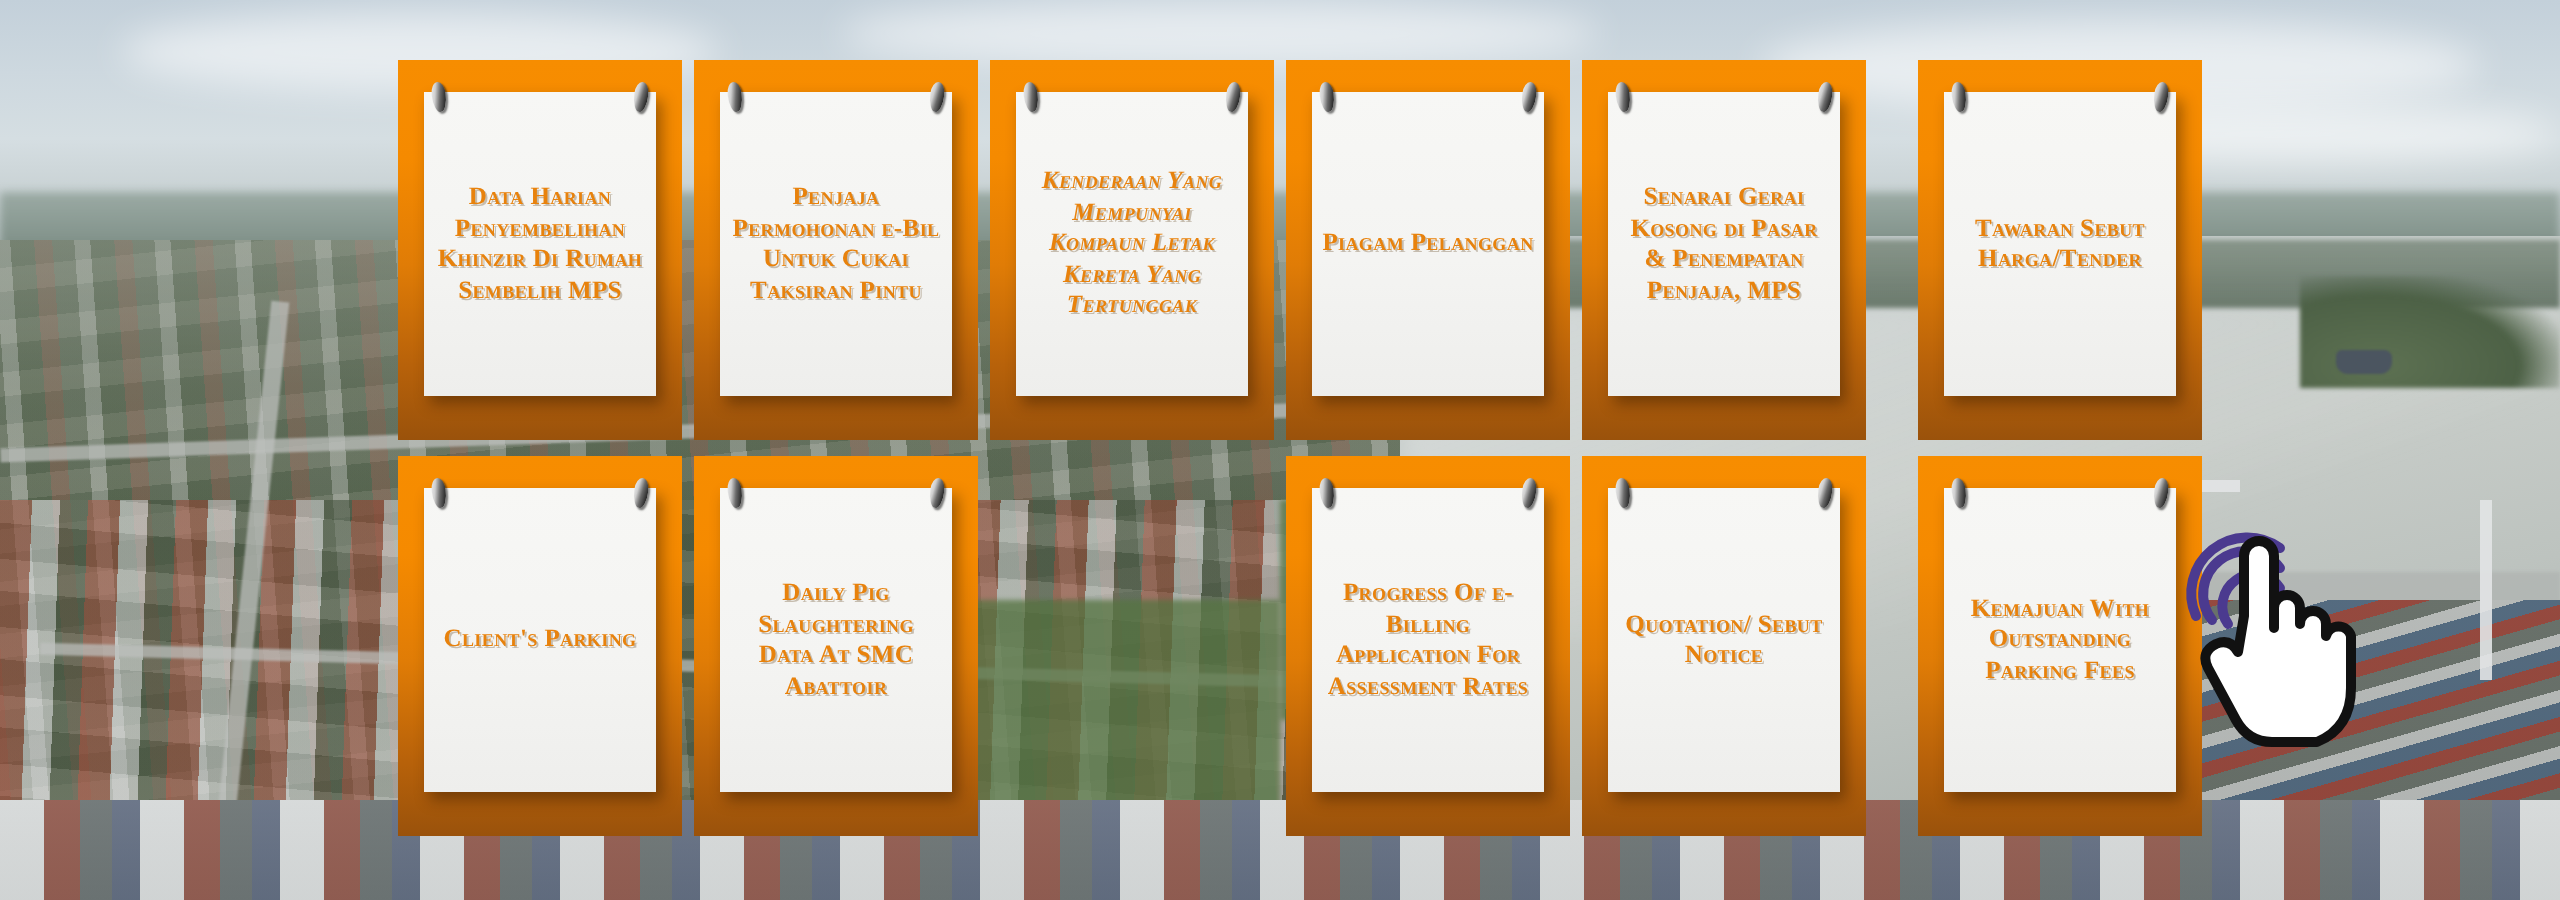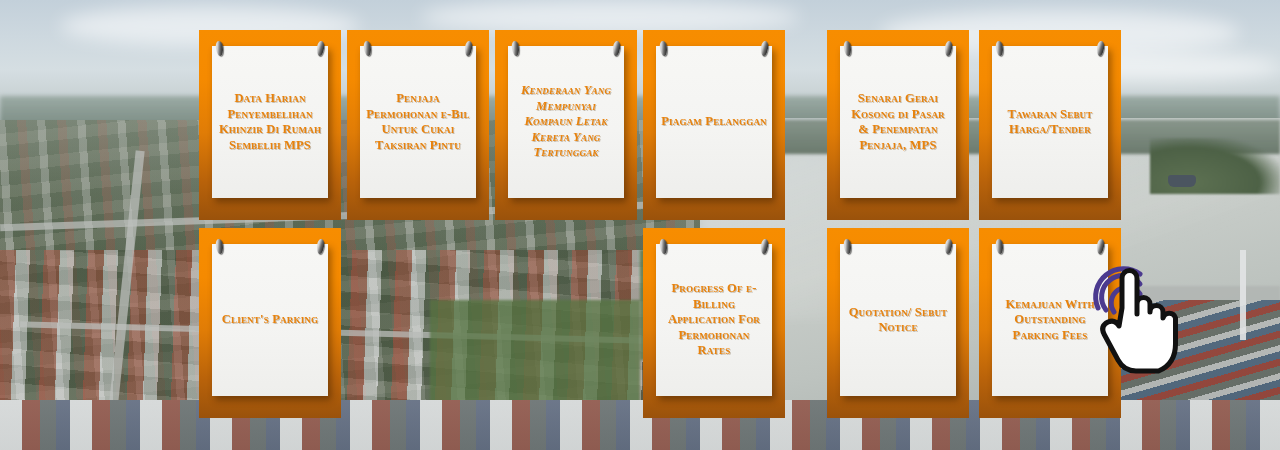--- a/index.html
+++ b/index.html
@@ -143,22 +143,22 @@
     top: 0;
     width: 142px;
     height: 190px;
     background: linear-gradient(180deg,
         #f78d00 0%, #f58a00 26%, #e07c06 54%, #b8620a 80%, #9a520b 100%);
   }
   .tile.t0 { left: 0px; }
   .tile.t1 { left: 148px; }
   .tile.t2 { left: 296px; font-style: italic; }
   .tile.t3 { left: 444px; }
-  .tile.t4 { left: 628px; }
-  .tile.t5 { left: 780px; }
+  .tile.t4 { left: 592px; }
+  .tile.t5 { left: 760px; }
 
   
   .card {
     position: absolute;
     left: 13px;
     top: 16px;
     width: 116px;
     height: 152px;
     background: linear-gradient(180deg, #f7f7f5 0%, #f4f4f2 55%, #eeeeec 100%);
     box-shadow: 3px 4px 7px rgba(40,20,0,.42);
@@ -296,27 +296,34 @@
     <div class="row row-2">
 
       <div class="tile t0">
         <div class="card">
           <span class="pin left"></span>
           <span class="pin right"></span>
           <span class="card-label">Client's Parking</span>
         </div>
       </div>
 
+      <div class="tile t1">
+        <div class="card">
+          <span class="pin left"></span>
+          <span class="pin right"></span>
+          <span class="card-label">Daily Pig Slaughtering Data At SMC Abattoir</span>
+        </div>
+      </div>
 
 
       <div class="tile t3">
         <div class="card">
           <span class="pin left"></span>
           <span class="pin right"></span>
-          <span class="card-label">Progress Of e-Billing Application For Permohonan Rates</span>
+          <span class="card-label">Progress Of e-Billing Application For Assessment Rates</span>
         </div>
       </div>
 
       <div class="tile t4">
         <div class="card">
           <span class="pin left"></span>
           <span class="pin right"></span>
           <span class="card-label">Quotation/ Sebut Notice</span>
         </div>
       </div>

